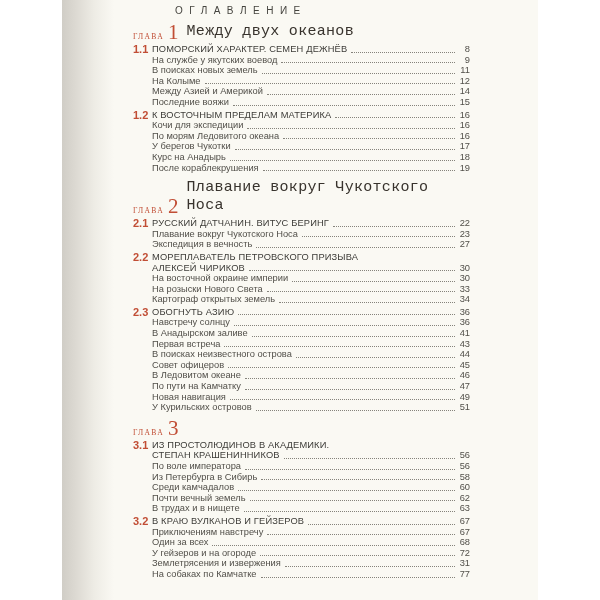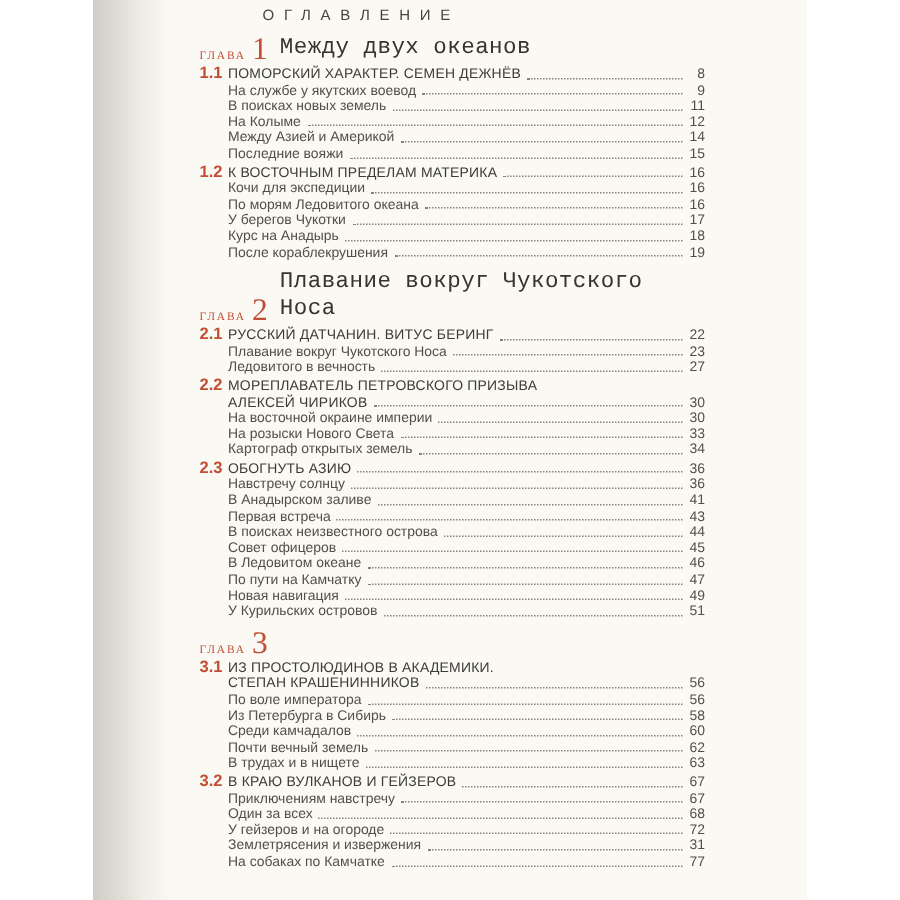--- a/index.html
+++ b/index.html
@@ -121,21 +121,21 @@
             <span class="pg">22</span>
           </div>
           <div class="row">
             <span class="num"></span>
             <span class="txt">Плавание вокруг Чукотского Носа</span>
             <span class="lead"></span>
             <span class="pg">23</span>
           </div>
           <div class="row">
             <span class="num"></span>
-            <span class="txt">Ледовитого в вечность</span>
+            <span class="txt">Экспедиция в вечность</span>
             <span class="lead"></span>
             <span class="pg">27</span>
           </div>
           <div class="row head sec-start">
             <span class="num">2.2</span>
             <span class="txt">МОРЕПЛАВАТЕЛЬ ПЕТРОВСКОГО ПРИЗЫВА</span>
           </div>
           <div class="row head">
             <span class="num"></span>
             <span class="txt">АЛЕКСЕЙ ЧИРИКОВ</span>

